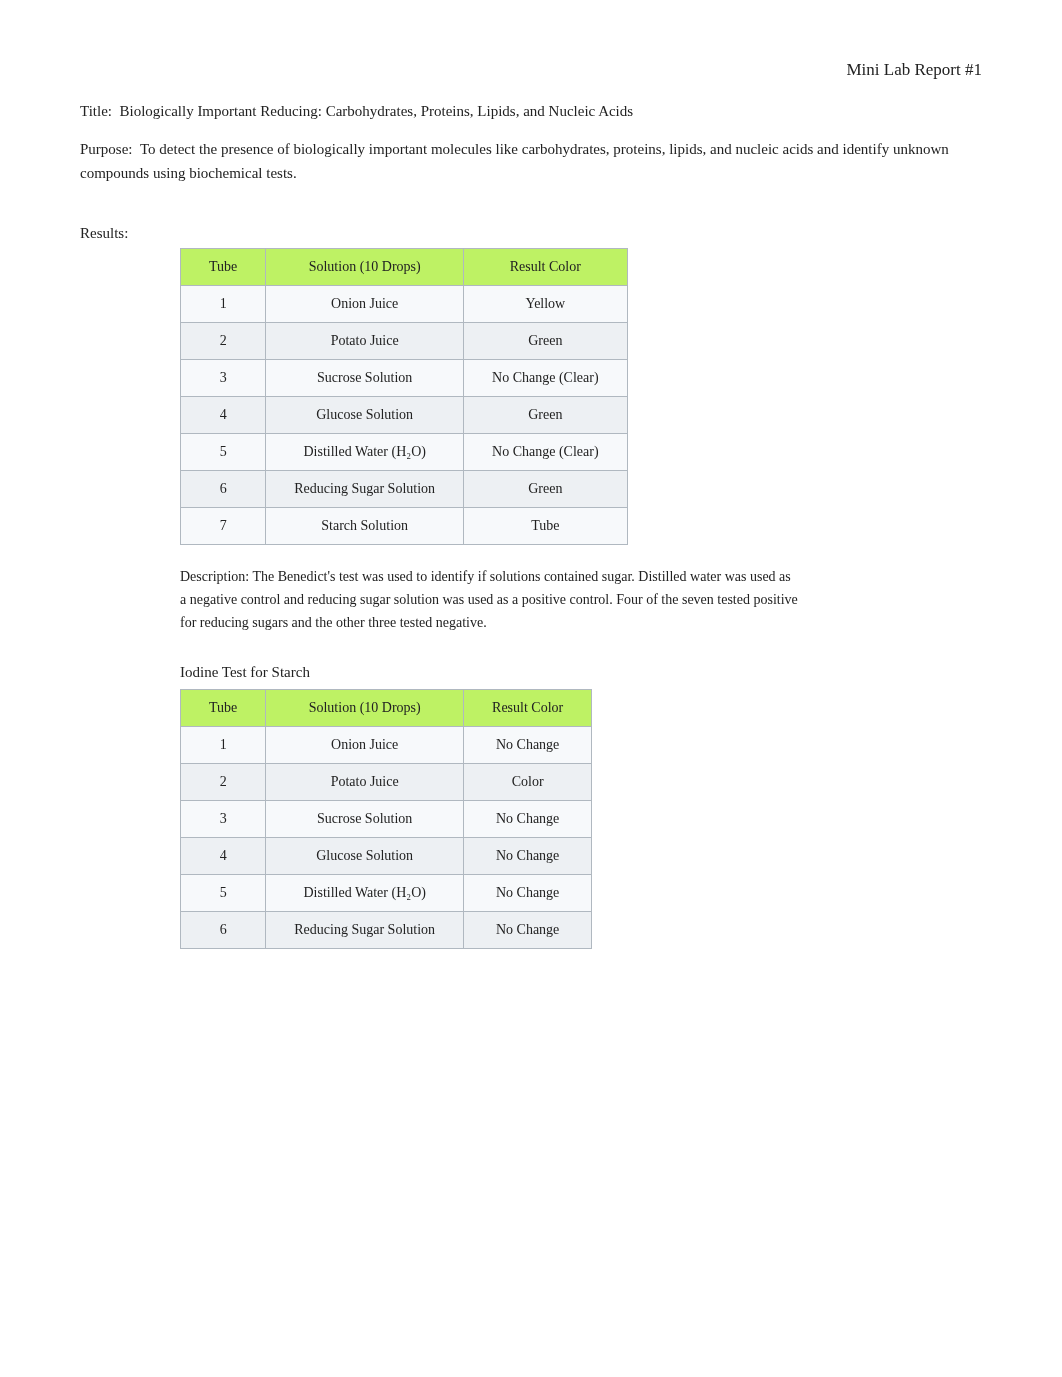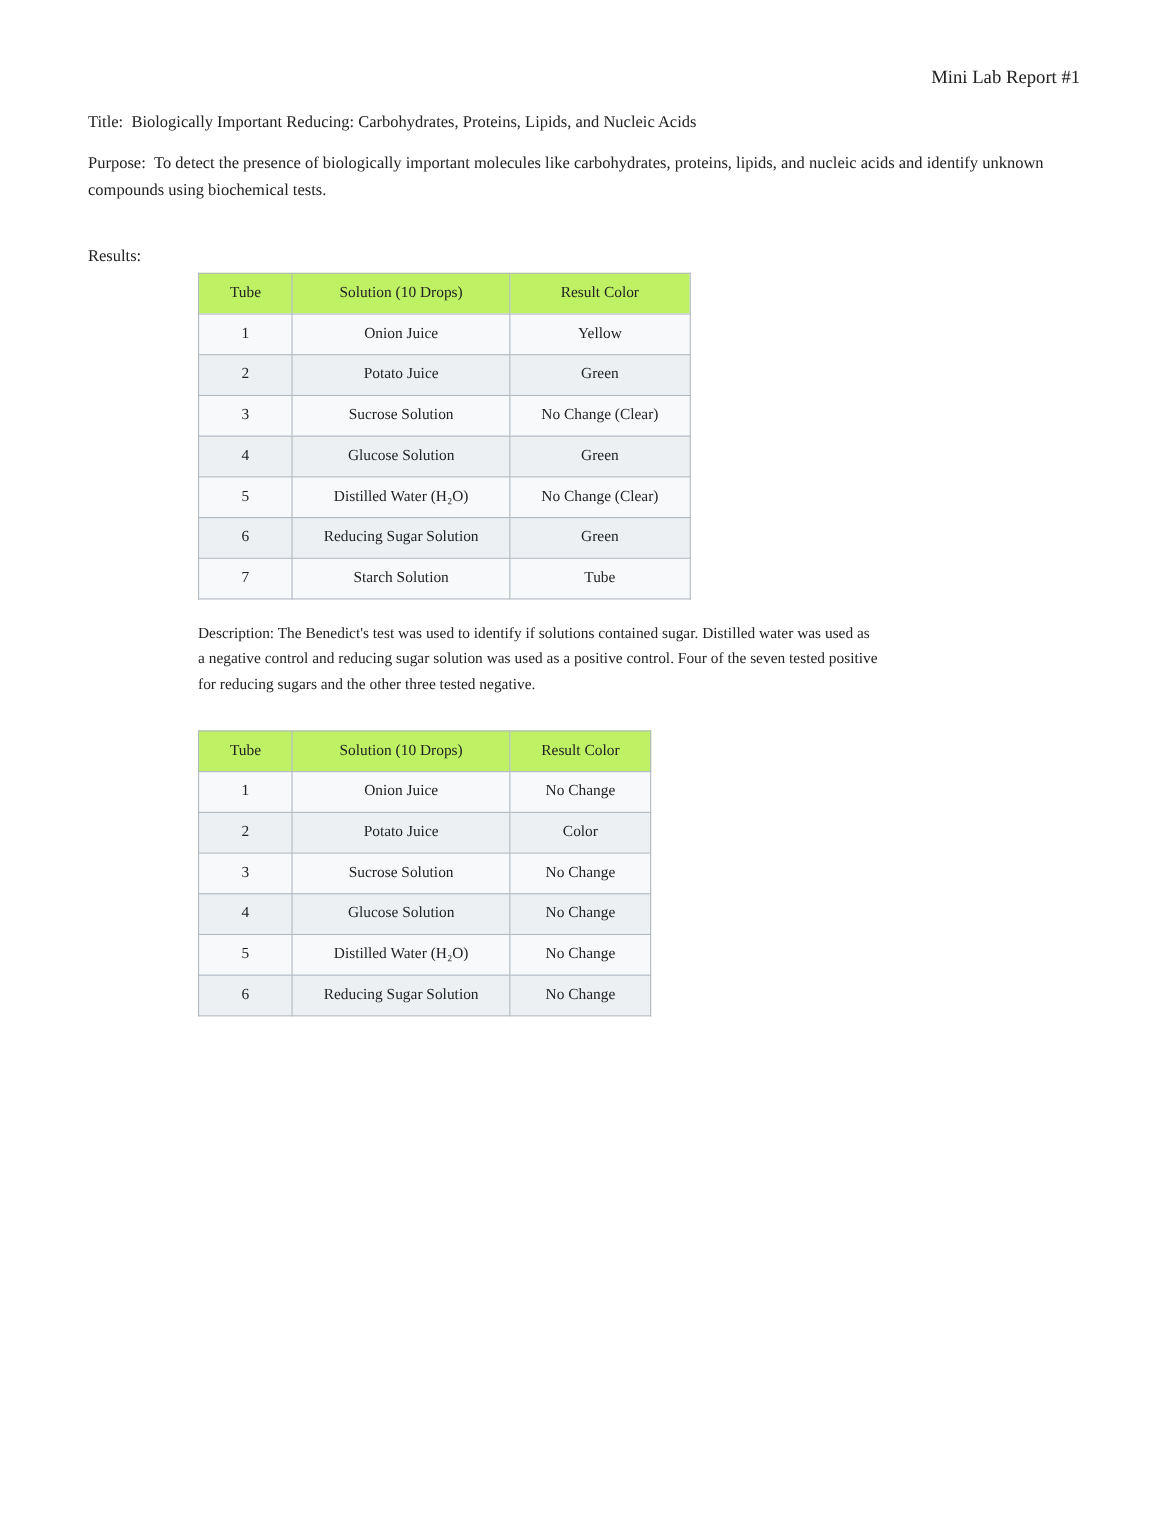--- a/index.html
+++ b/index.html
@@ -153,20 +153,23 @@
     </tr>
       </tbody>
   </table>
 
   <div class="description-block">
     <span>Description: The Benedict's test was used to identify if solutions contained sugar. Distilled water was used as a negative control and reducing sugar solution was used as a positive control. Four of the seven tested positive for reducing sugars and the other three tested negative.</span>
   </div>
 </div>
 
 <div class="section-indent" style="margin-top: 20px;">
+  <div class="section-subtitle">
+    <span>Iodine Test for Starch</span>
+  </div>
 
   <table>
     <thead>
       <tr>
         <th>Tube</th>
         <th>Solution (10 Drops)</th>
         <th>Result Color</th>
       </tr>
     </thead>
     <tbody id="iodine-tbody">

